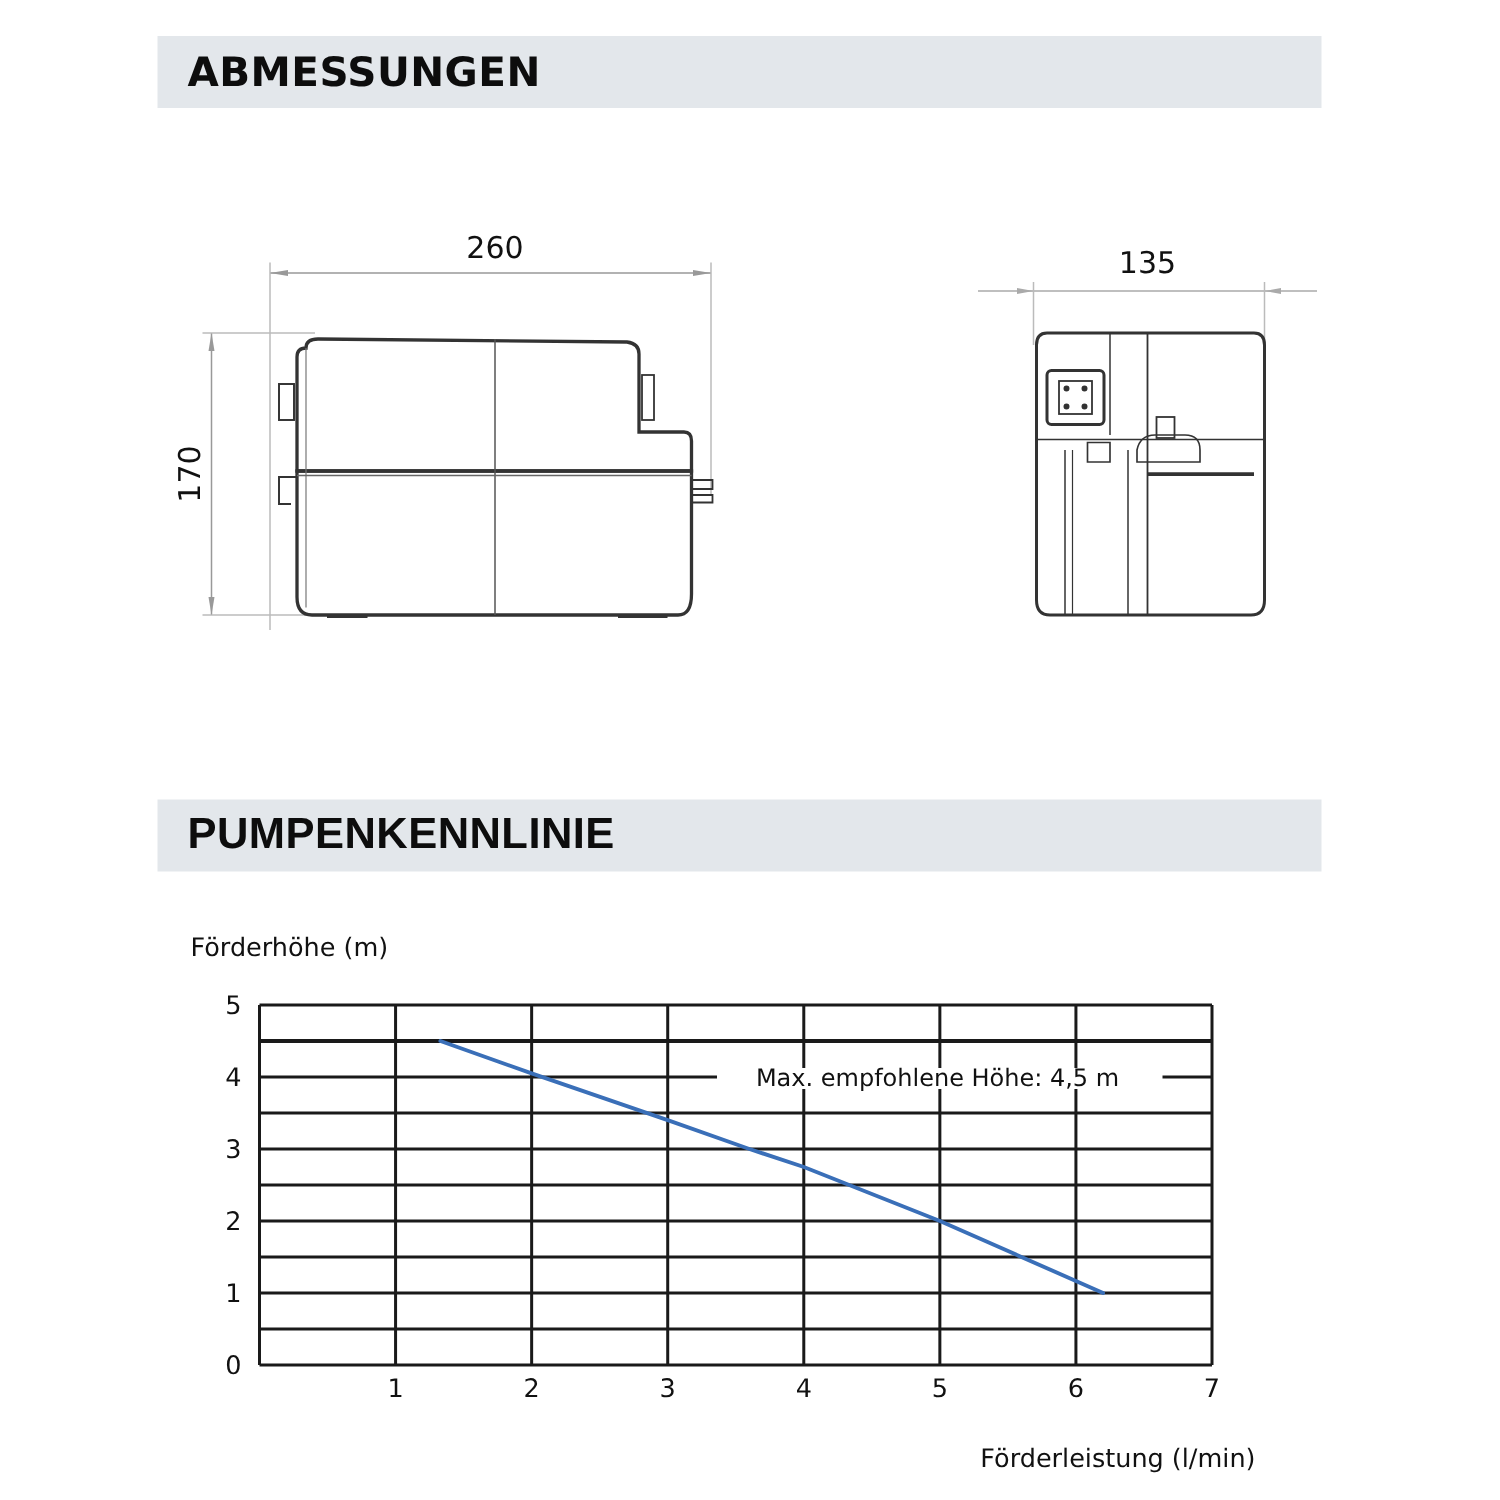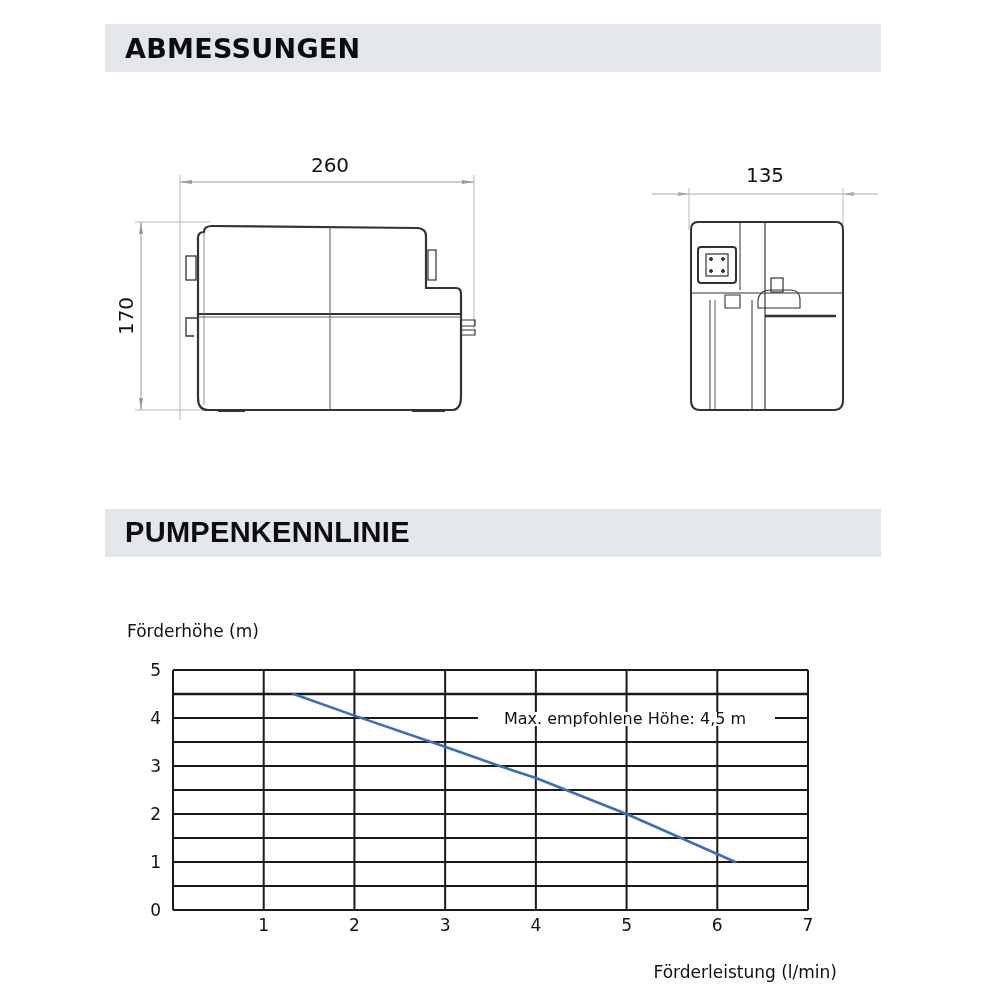--- a/index.html
+++ b/index.html
@@ -1,20 +1,20 @@
 <!DOCTYPE html>
 <html><head>
 <meta charset="utf-8">
 <style>
   html, body { margin:0; padding:0; background:#ffffff; }
   body { width:1000px; height:1000px; position:relative; overflow:hidden; font-family:"DejaVu Sans", sans-serif; color:#111; }
   .section-bar { position:absolute; left:105px; width:776px; height:48px; background:#e3e7eb; }
   .section-bar .title { position:absolute; left:20px; top:9px; font-size:27px; font-weight:bold; letter-spacing:0.3px; color:#0d0d0d; }
   #bar1 { top:24px; }
-  #bar2 { top:509px; }
+  #bar2 { top:533px; }
   #bar2 .title { font-family:"Liberation Sans", sans-serif; font-size:29px; top:7px; }
   svg { position:absolute; left:0; top:0; }
   .dimtext { font-family:"DejaVu Sans", sans-serif; font-size:20px; fill:#111; }
   .axis-title { font-family:"DejaVu Sans", sans-serif; font-size:17px; fill:#111; }
   .tick { font-family:"DejaVu Sans", sans-serif; font-size:17px; fill:#111; }
   .annot { font-family:"DejaVu Sans", sans-serif; font-size:16px; fill:#111; }
 </style>
 </head>
 <body>
 

